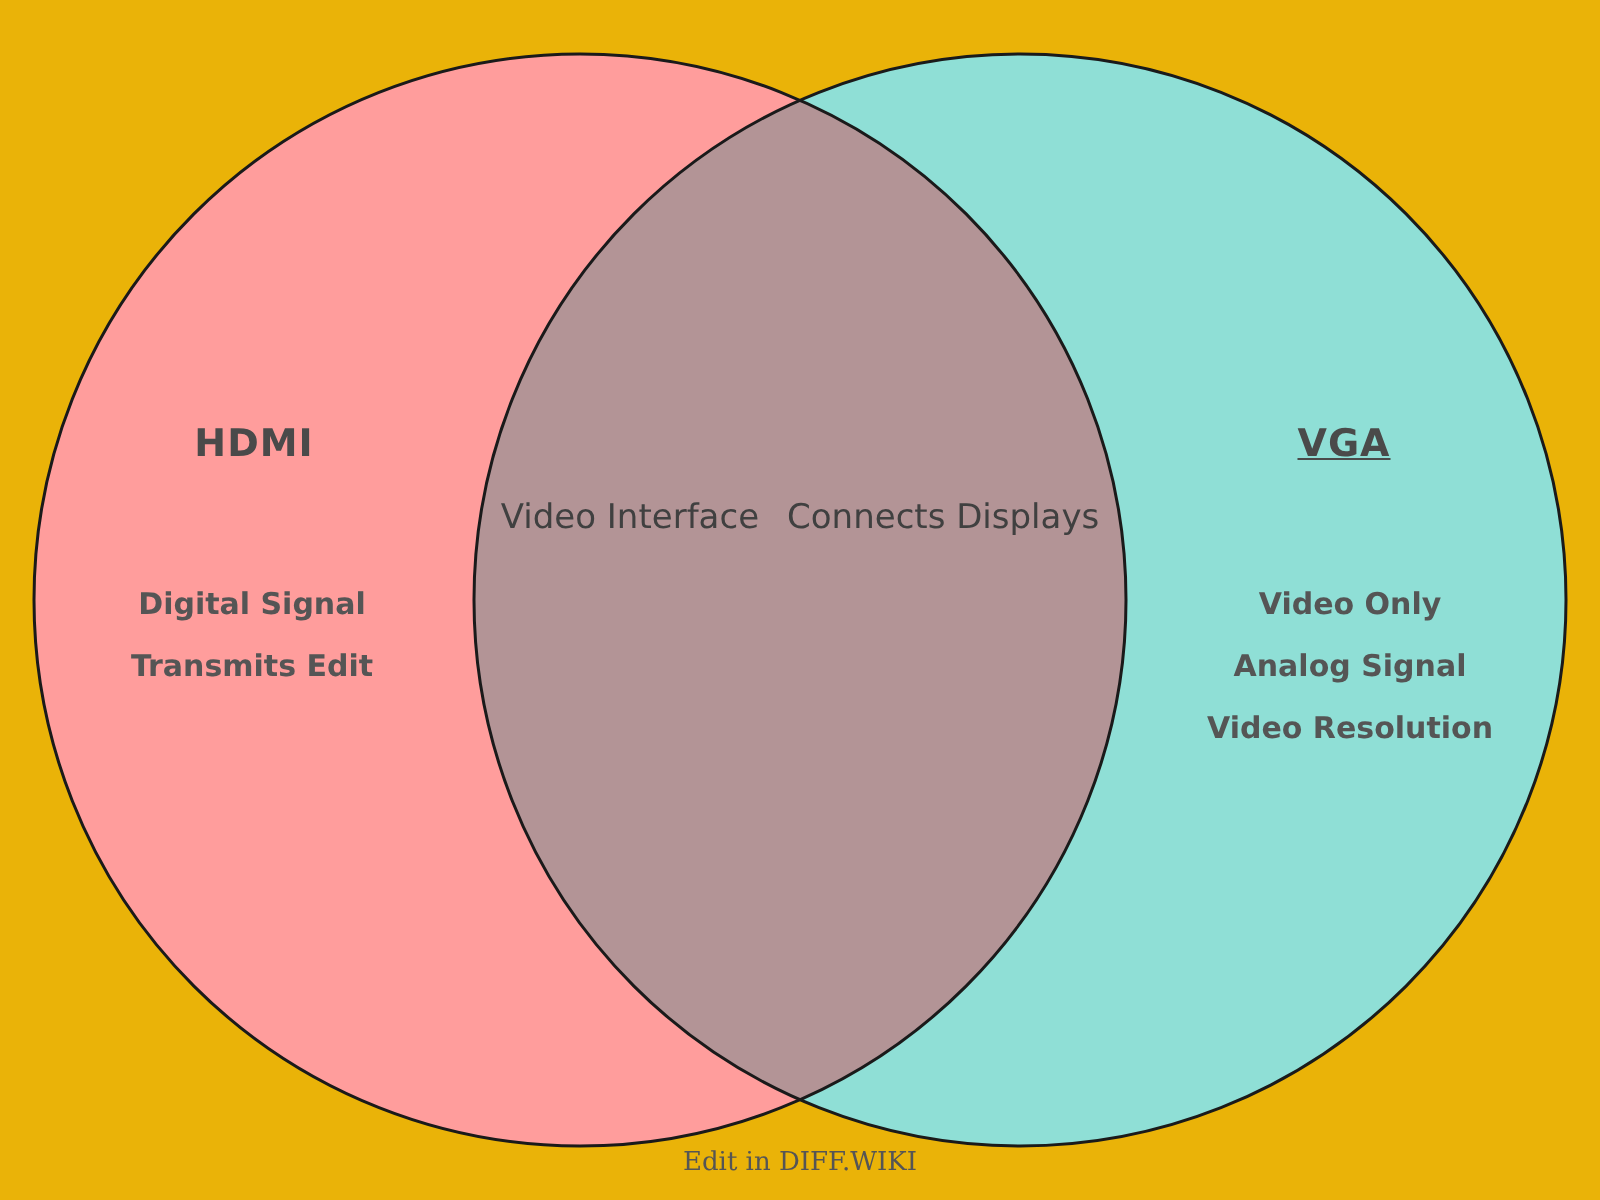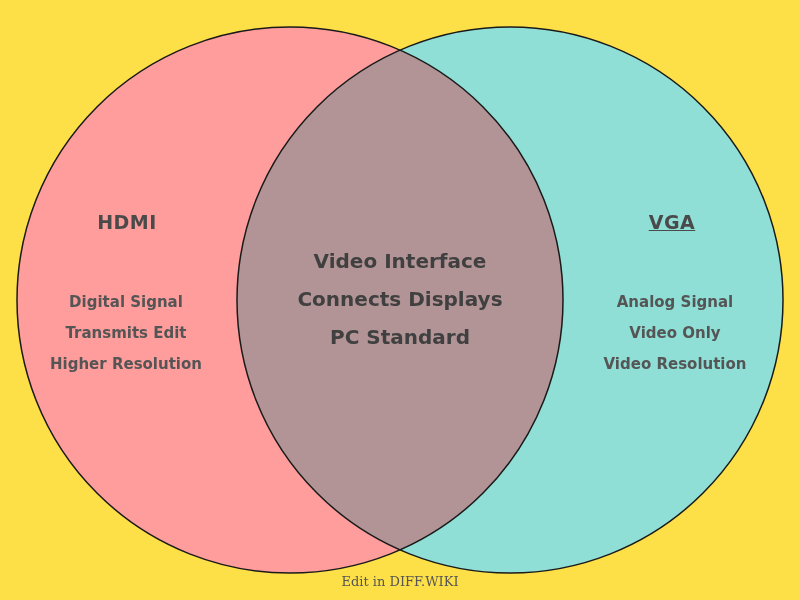--- a/index.html
+++ b/index.html
@@ -4,21 +4,21 @@
 <style>
   html, body {
     margin: 0;
     padding: 0;
     background: #ffffff;
   }
   .stage {
     position: relative;
     width: 800px;
     height: 600px;
-    background: #fde047;
+    background: #eab308;
     overflow: hidden;
     font-family: "DejaVu Sans", "Liberation Sans", sans-serif;
   }
   .venn-svg {
     position: absolute;
     left: 0;
     top: 0;
   }
   .label-group {
     position: absolute;
@@ -37,24 +37,24 @@
     flex-direction: column;
     gap: 13px;
     font-size: 15px;
     font-weight: bold;
     color: #555555;
     white-space: nowrap;
     text-align: center;
   }
   .center-list {
     display: flex;
-    flex-direction: column;
+    flex-direction: row;
     gap: 14px;
-    font-size: 20px;
-    font-weight: bold;
+    font-size: 17px;
+    font-weight: normal;
     color: #404040;
     white-space: nowrap;
   }
   .caption {
     position: absolute;
     left: 400px;
     top: 574px;
     transform: translateX(-50%);
     font-family: "DejaVu Serif", "Liberation Serif", serif;
     font-size: 13px;
@@ -84,32 +84,30 @@
 
     <circle cx="290" cy="300" r="273" fill="none" stroke-width="1.5" stroke="#1a1a1a"></circle>
     <circle cx="510" cy="300" r="273" fill="none" stroke-width="1.5" stroke="#1a1a1a"></circle>
   </svg>
 
   <div class="label-group circle-title" style="left:127px; top:211px;">HDMI</div>
 
   <div class="label-group item-list" style="left:126px; top:293px;">
     <span>Digital Signal</span>
     <span>Transmits Edit</span>
-    <span>Higher Resolution</span>
   </div>
 
   <div class="label-group circle-title" style="left:672px; top:211px;text-decoration:underline;">VGA</div>
 
   <div class="label-group item-list" style="left:675px; top:293px;">
+    <span>Video Only</span>
     <span>Analog Signal</span>
-    <span>Video Only</span>
     <span>Video Resolution</span>
   </div>
 
   <div class="label-group center-list" style="left:400px; top:249px;">
     <span>Video Interface</span>
     <span>Connects Displays</span>
-    <span>PC Standard</span>
   </div>
 
   <a class="caption">Edit in DIFF.WIKI</a>
 
 </div>
 
 </body></html>

